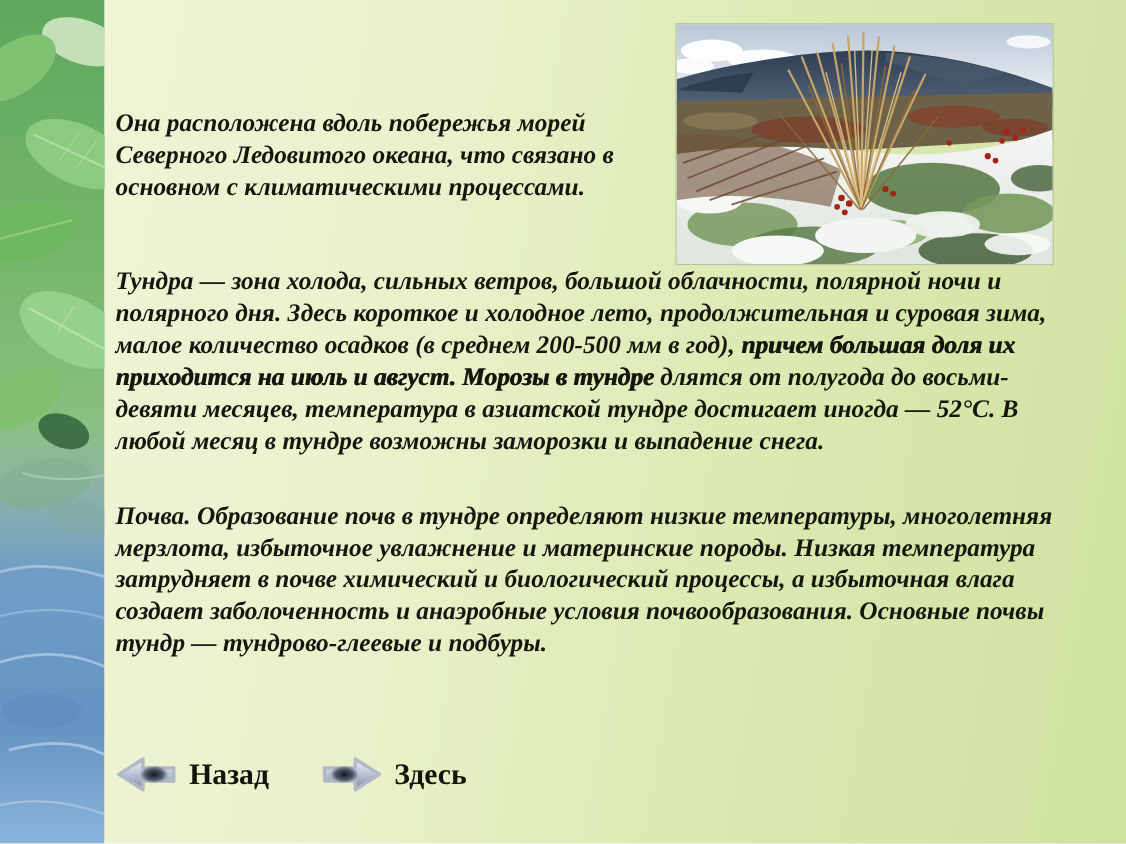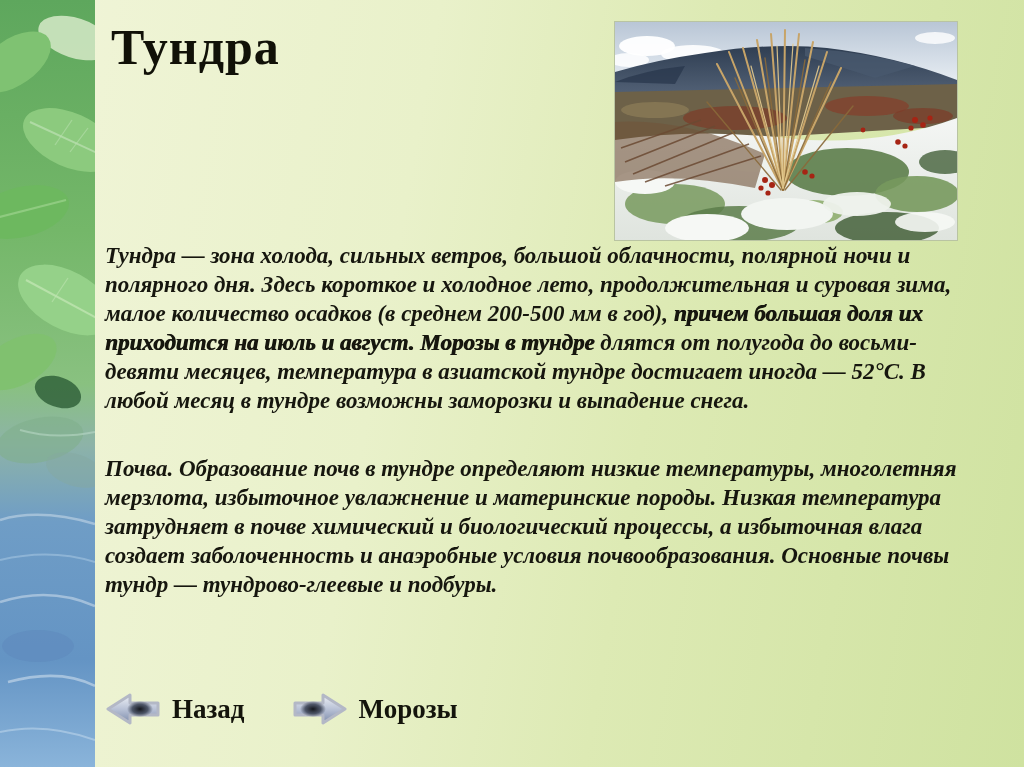--- a/index.html
+++ b/index.html
@@ -28,21 +28,21 @@
   .para-climate{left:105px;top:241px;width:868px;font-family:Liberation Serif, serif;}
   .para-soil{left:105px;top:454px;width:868px;}
   .heavy{ text-shadow:0.7px 0 0 currentColor; }
   .photo{
     position:absolute;left:615px;top:22px;width:342px;height:218px;
     outline:1px solid #b9c4a2;
   }
   .photo svg{display:block;width:342px;height:218px;}
   .nav{
     position:absolute;left:106px;top:682px;height:44px;
-    display:flex;align-items:flex-end;gap:16px;
+    display:flex;align-items:center;gap:16px;
   }
   .nav-item{
     display:flex;align-items:center;gap:12px;
     cursor:pointer;background:none;border:none;padding:0;
     font-family:"Liberation Serif","DejaVu Serif",serif;
   }
   .nav-item + .nav-item{margin-left:32px;}
   .nav-label{
     font-size:27px;font-weight:bold;color:#14140c;
   }
@@ -87,22 +87,22 @@
       <path d="M0,520 Q40,508 95,524" stroke="#ffffff" stroke-width="2.5" fill="none" opacity="0.35"></path>
       <path d="M0,560 Q50,548 95,562" stroke="#dceefb" stroke-width="2" fill="none" opacity="0.3"></path>
       <path d="M0,602 Q50,586 95,606" stroke="#ffffff" stroke-width="2.5" fill="none" opacity="0.38"></path>
       <ellipse cx="38" cy="646" rx="36" ry="16" fill="#5d87bb" opacity="0.5"></ellipse>
       <path d="M8,682 Q60,668 95,686" stroke="#ffffff" stroke-width="2.5" fill="none" opacity="0.4"></path>
       <path d="M0,732 Q45,722 95,740" stroke="#e8f4fd" stroke-width="2" fill="none" opacity="0.35"></path>
       <path d="M20,430 Q55,440 95,432" stroke="#cfe8dd" stroke-width="2" fill="none" opacity="0.4"></path>
     </svg>
   </div>
 
-  <h1 class="title">Тундра</h1>
-
+
+  <p class="para para-intro">Она расположена вдоль побережья морей Северного Ледовитого океана, что связано в основном с климатическими процессами.</p>
 
   <div class="photo">
     <svg viewBox="0 0 342 218">
       <defs>
         <linearGradient id="skyG" x1="0" y1="0" x2="0" y2="1">
           <stop offset="0" stop-color="#b9c6d6"></stop>
             <stop offset="1" stop-color="#eef3f7"></stop>
         </linearGradient>
         <linearGradient id="hillG" x1="0" y1="0" x2="0" y2="1">
           <stop offset="0" stop-color="#2f3e52"></stop>
@@ -235,17 +235,17 @@
             <radialGradient id="adkR">
               <stop offset="0" stop-color="#14161c"></stop>
                 <stop offset="0.6" stop-color="#3a4254" stop-opacity="0.85"></stop>
                 <stop offset="1" stop-color="#3a4254" stop-opacity="0"></stop>
             </radialGradient>
           </defs>
           <path d="M2,11 L30,11 L30,3 L52,17 L30,31 L30,23 L2,23 Z" fill="url(#agrR)" stroke="#b3b8c6" stroke-width="3" stroke-linejoin="round"></path>
           <ellipse cx="20" cy="17" rx="13" ry="8" fill="url(#adkR)"></ellipse>
         </svg>
       </span>
-      <span class="nav-label">Морозы</span>
+      <span class="nav-label">Здесь</span>
     </button>
   </div>
 
 </div>
 
 </body></html>

